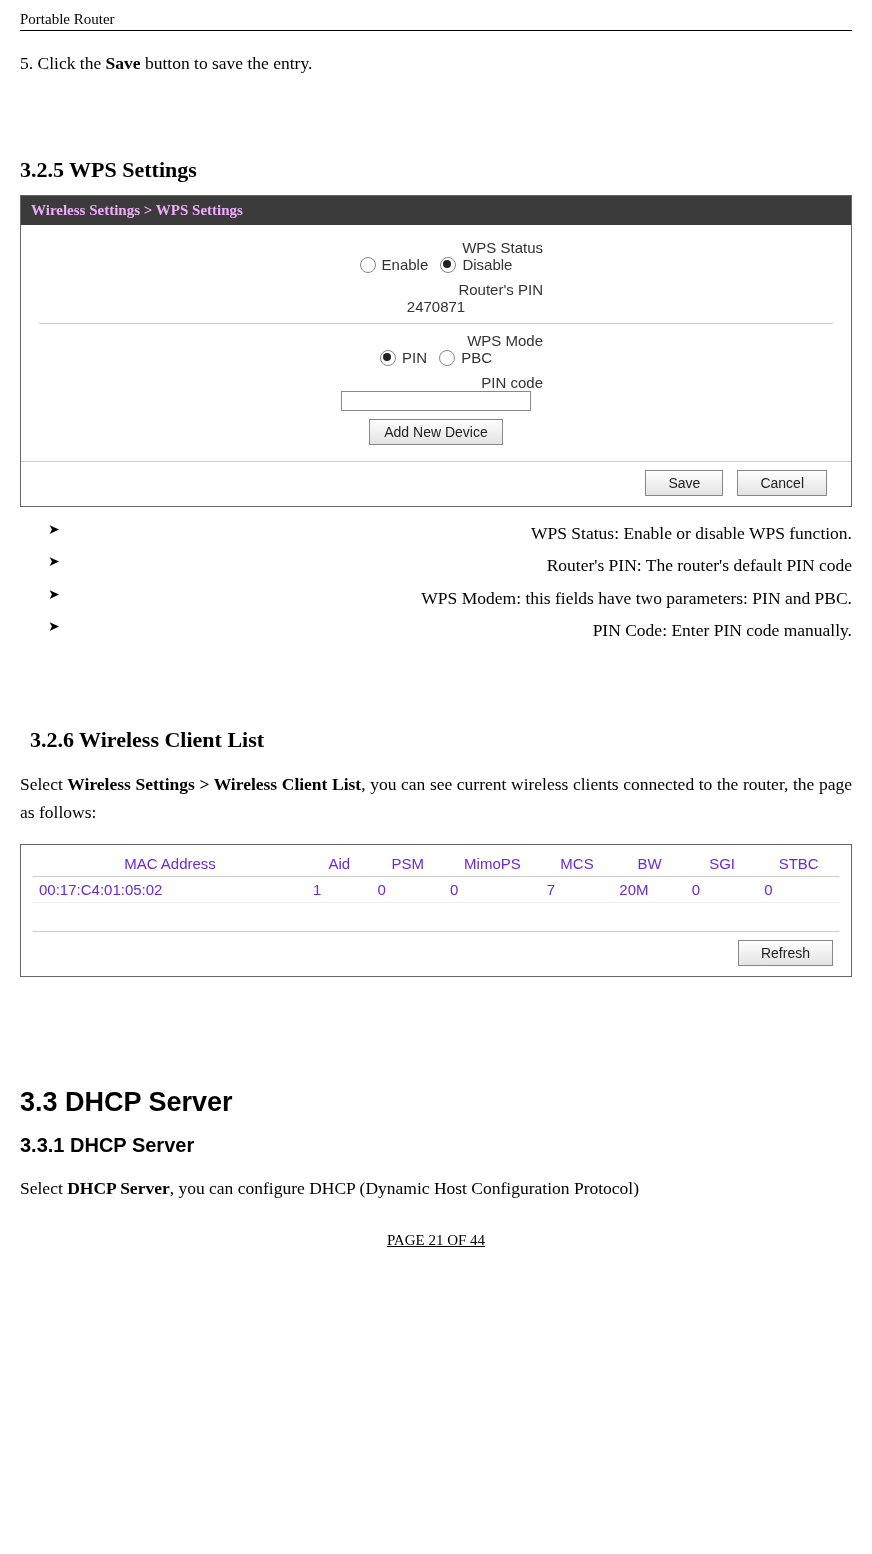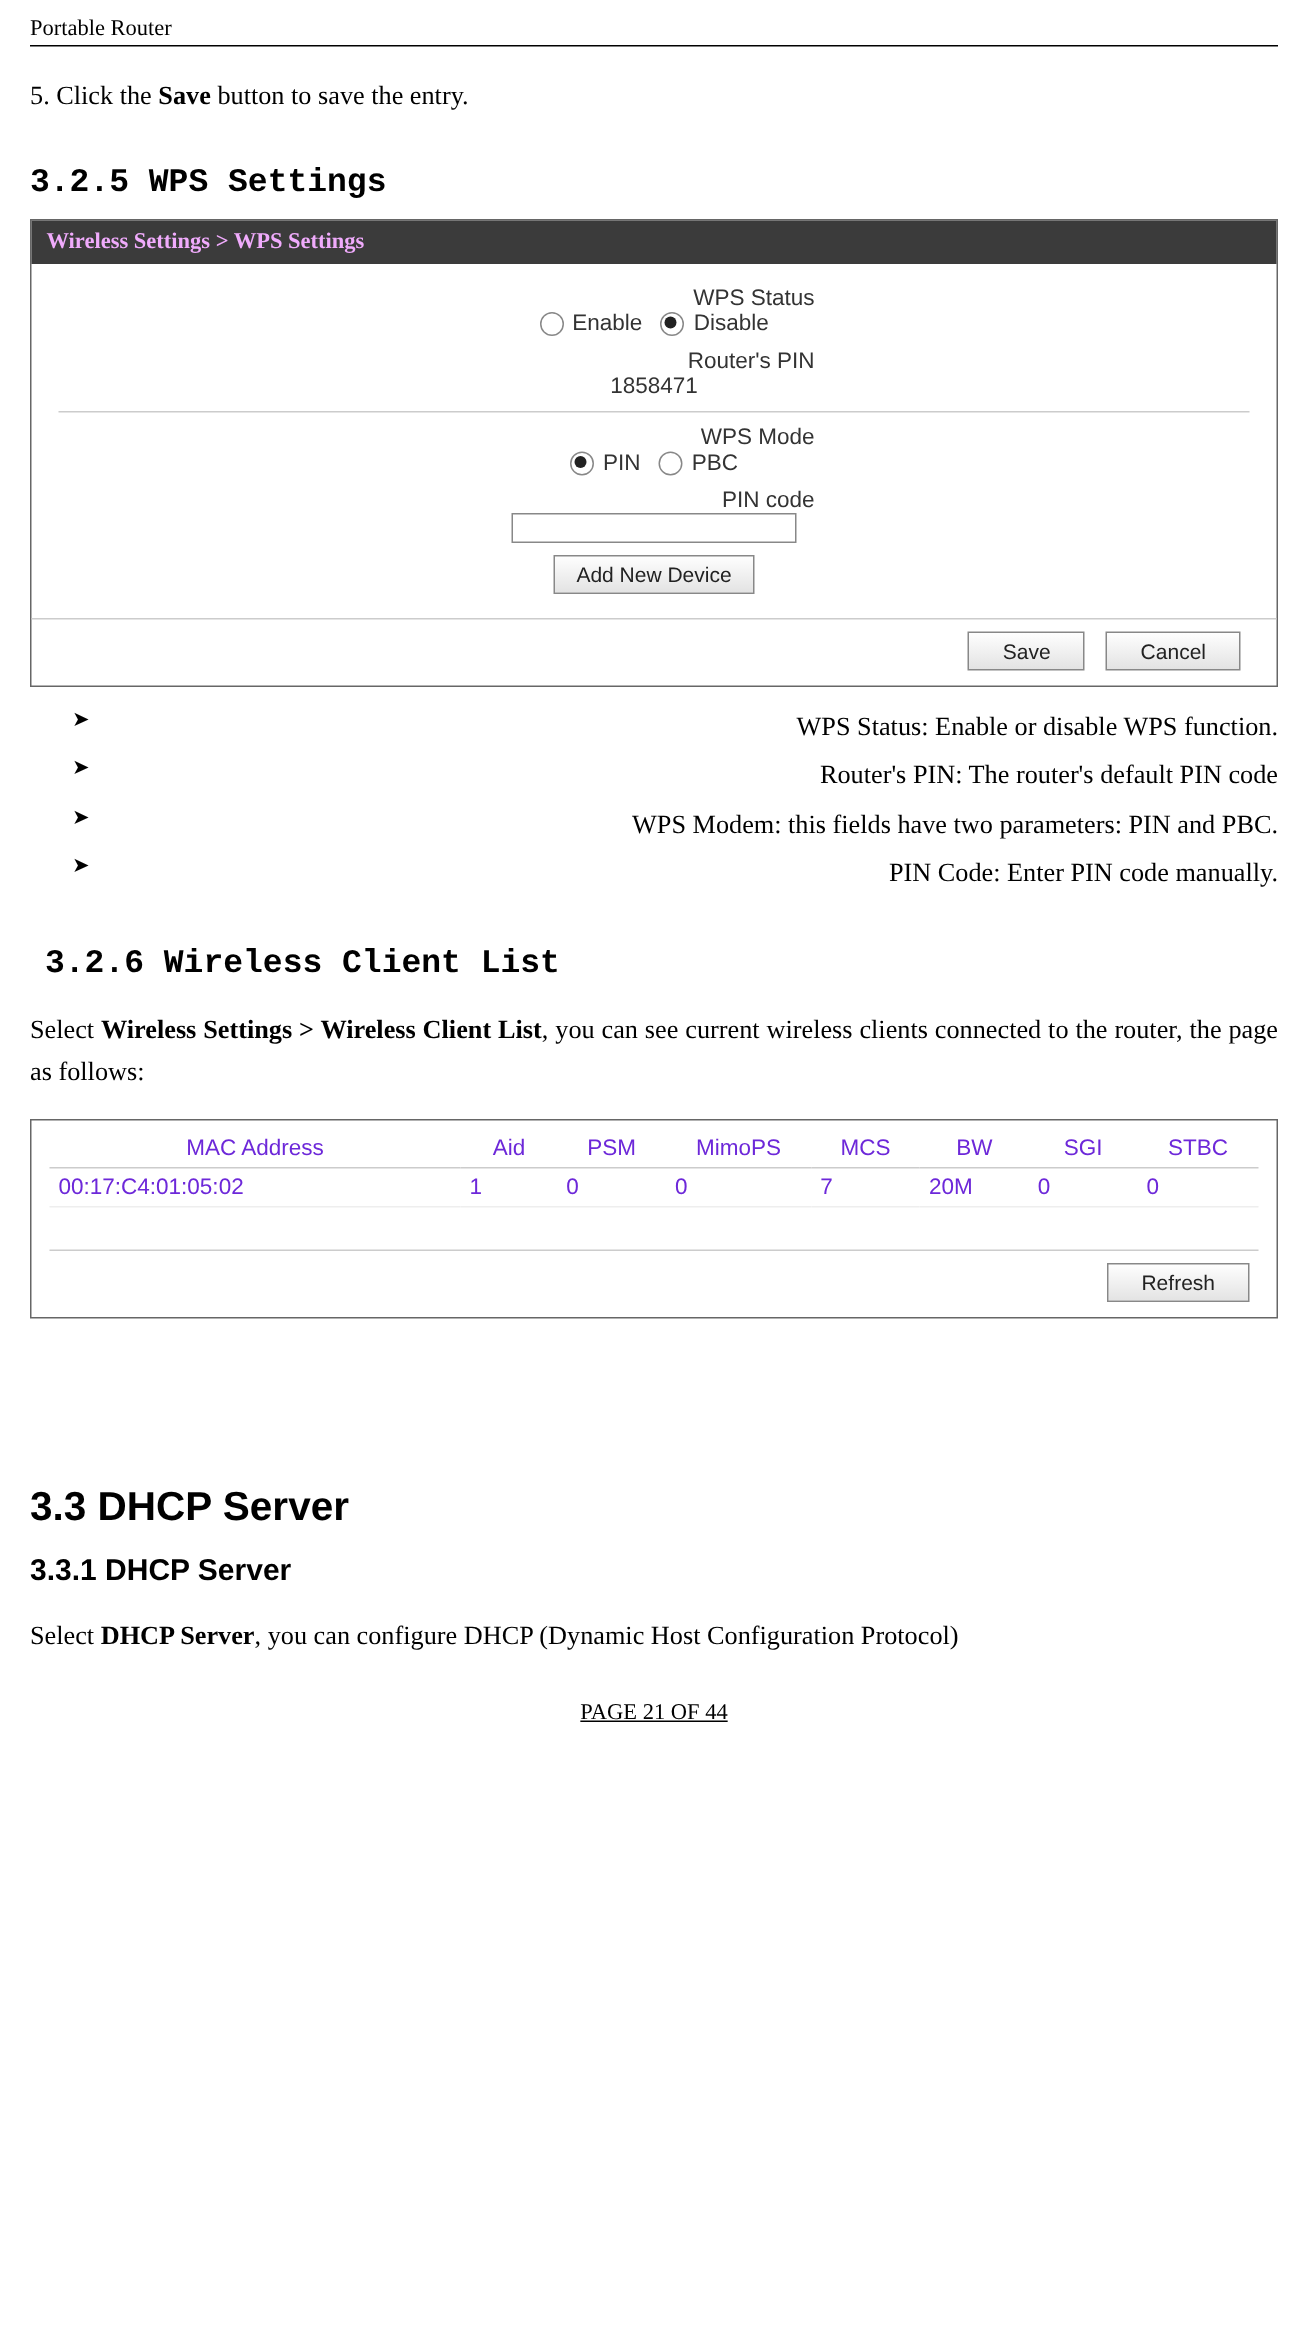--- a/index.html
+++ b/index.html
@@ -21,24 +21,24 @@
   }
   .header-title {
     font-size: 15px;
   }
   .body-text {
     font-size: 17.5px;
     line-height: 1.6;
   }
   .bold { font-weight: bold; }
   .h3 {
-    font-family: Liberation Mono, monospace;
+    font-family: Liberation Serif, serif;
     font-weight: bold;
     font-size: 22px;
-    margin-top: 32px;
+    margin-top: 80px;
     margin-bottom: 12px;
   }
   .h2 {
     font-family: Arial, Helvetica, sans-serif;
     font-weight: bold;
     font-size: 27px;
     margin-top: 110px;
     margin-bottom: 16px;
   }
   .h4 {
@@ -210,21 +210,21 @@
         <div class="form-ctrl">
           <span class="radio"></span>
           <span>Enable</span>
           &nbsp;
           <span class="radio checked"></span>
           <span>Disable</span>
         </div>
       </div>
       <div class="form-row">
         <div class="form-label">Router's PIN</div>
-        <div class="form-ctrl">1858471</div>
+        <div class="form-ctrl">2470871</div>
       </div>
       <hr class="hr-thin">
       <div class="form-row">
         <div class="form-label">WPS Mode</div>
         <div class="form-ctrl">
           <span class="radio checked"></span>
           <span>PIN</span>
           &nbsp;
           <span class="radio"></span>
           <span>PBC</span>

